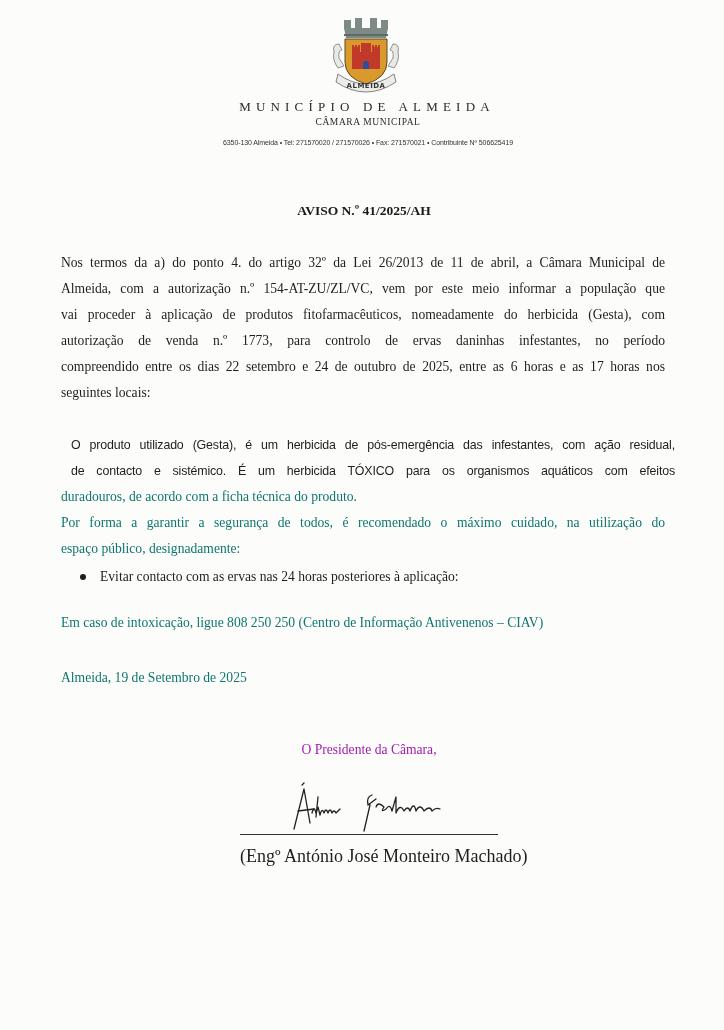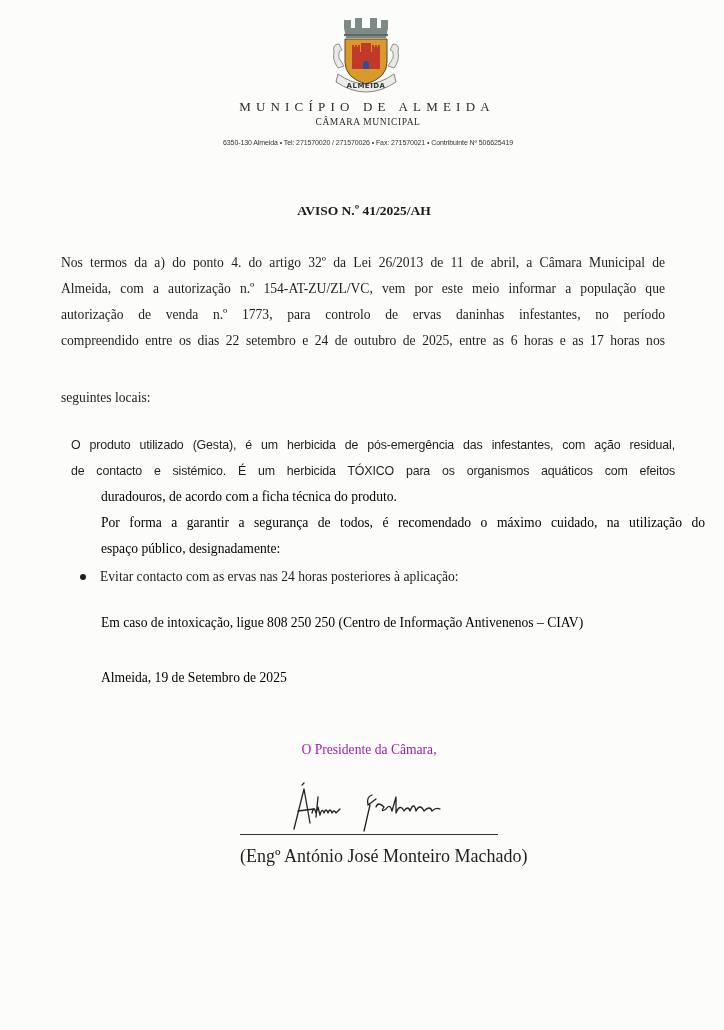--- a/index.html
+++ b/index.html
@@ -72,21 +72,21 @@
       position: absolute;
       left: 61px;
       width: 604px;
       font-size: 13.6px;
       line-height: 26px;
       text-align: justify;
       color: #1e1e1e;
     }
     .p1 { top: 250px; }
     .p1 .line { display: block; text-align: justify; text-align-last: justify; white-space: nowrap; }
-    .line.last { text-align-last: left; margin-top: 31px; }
+    .line.last { text-align-last: left; }
     .bullet {
       position: absolute;
       left: 80px;
       font-size: 13.6px;
       line-height: 26px;
       color: #1e1e1e;
     }
     .bullet .dot {
       display: inline-block;
       width: 6px;
@@ -108,23 +108,22 @@
       color: #1e1e1e;
       letter-spacing: -0.15px;
       margin-left: 10px;
     }
     .sans-block .line { display: block; white-space: nowrap; text-align: justify; text-align-last: justify; }
     .serif-line {
       position: absolute;
       left: 61px;
       font-size: 13.6px;
       line-height: 26px;
-      color: #000000;
+      color: #0f766e;
       white-space: nowrap;
-      margin-left: 40px;
     }
     .justified {
       width: 604px;
       text-align: justify;
       text-align-last: justify;
     }
     .signature-block {
       position: absolute;
       left: 240px;
       width: 258px;
@@ -200,20 +199,21 @@
 
   <div class="org-name">MUNICÍPIO DE ALMEIDA</div>
   <div class="org-sub">CÂMARA MUNICIPAL</div>
   <div class="contact">6350-130 Almeida  • Tel: 271570020 / 271570026 • Fax: 271570021 • Contribuinte Nº 506625419</div>
 
   <div class="title">AVISO N.º 41/2025/AH</div>
 
   <div class="body-text p1">
     <span class="line">Nos termos da a) do ponto 4. do artigo 32º da Lei 26/2013 de 11 de abril, a Câmara Municipal de</span>
     <span class="line">Almeida, com a autorização n.º 154-AT-ZU/ZL/VC, vem por este meio informar a população que</span>
+    <span class="line">vai proceder à aplicação de produtos fitofarmacêuticos, nomeadamente do herbicida (Gesta), com</span>
     <span class="line">autorização de venda n.º 1773, para controlo de ervas daninhas infestantes, no período</span>
     <span class="line">compreendido entre os dias 22 setembro e 24 de outubro de 2025, entre as 6 horas e as 17 horas nos</span>
     <span class="line last">seguintes locais:</span>
   </div>
 
 
   <div class="sans-block" style="top:432px;">
     <span class="line">O produto utilizado (Gesta), é um herbicida de pós-emergência das infestantes, com ação residual,</span>
     <span class="line">de contacto e sistémico. É um herbicida TÓXICO para os organismos aquáticos com efeitos</span>
   </div>

